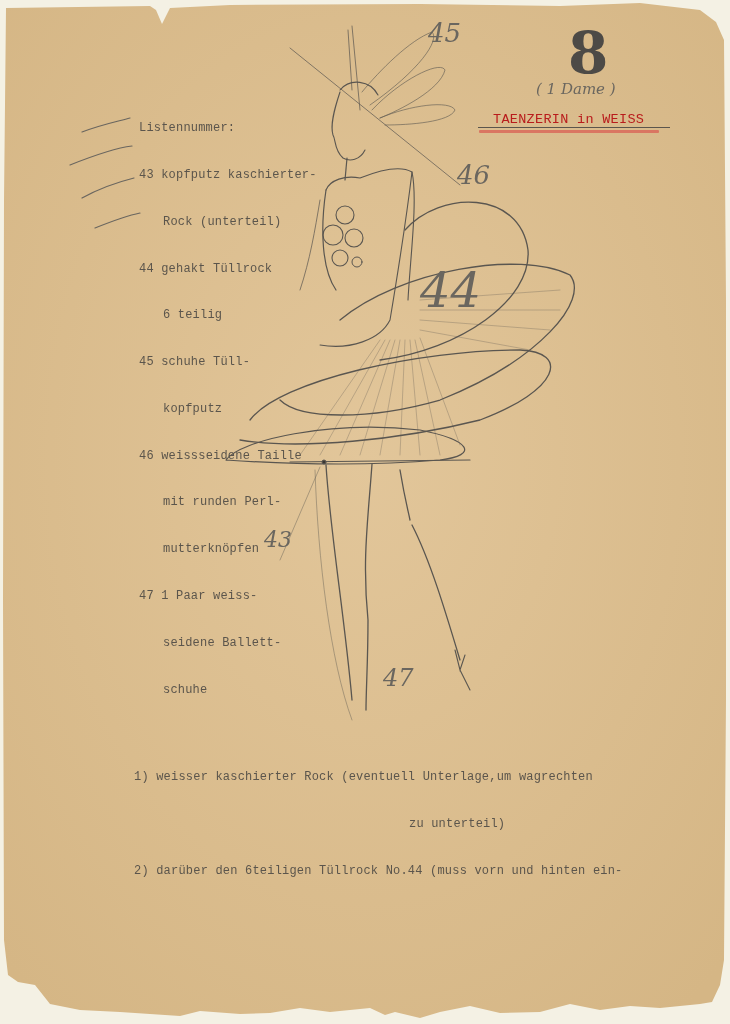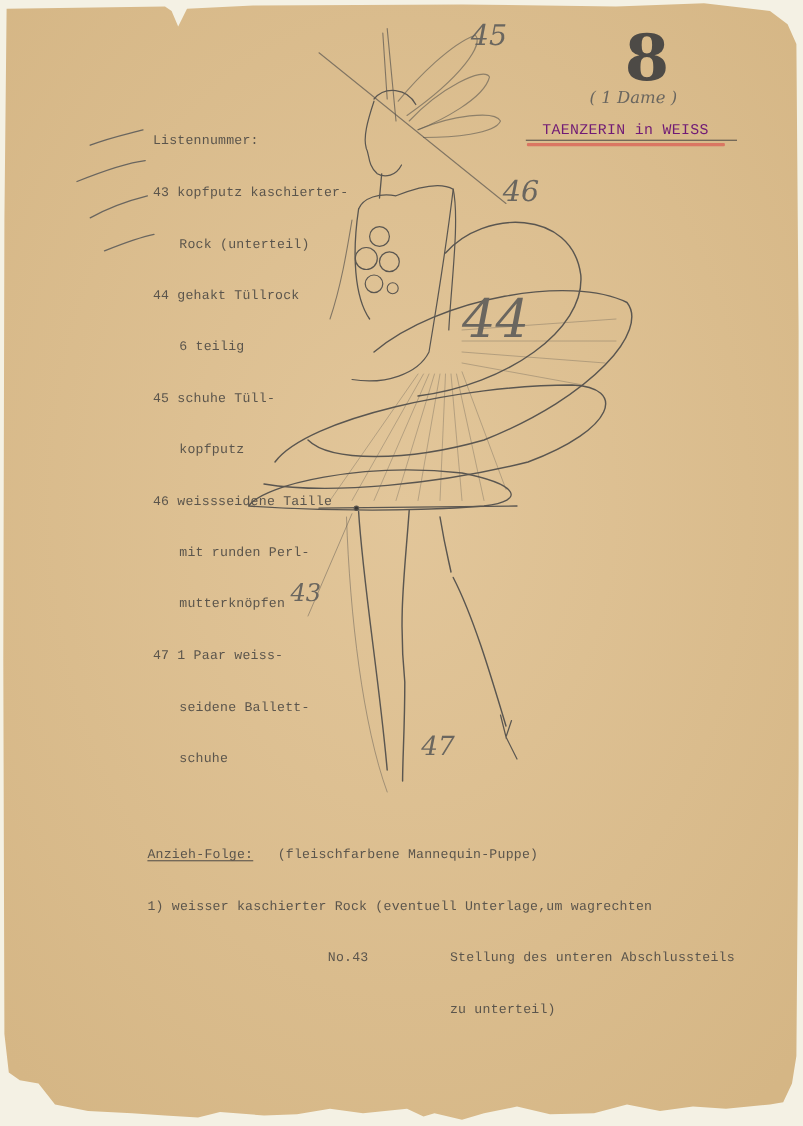--- a/index.html
+++ b/index.html
@@ -27,21 +27,21 @@
     color:#4d4a46;
   }
   .hand {
     position:absolute;
     font-family:"DejaVu Serif", "Liberation Serif", serif;
     font-style:italic; color:#6a665f;
   }
   .title {
     position:absolute; left:493px; top:112px;
     font-family:"Liberation Mono", "DejaVu Sans Mono", monospace;
-    font-size:13.5px; color:#701a75; letter-spacing:0.3px;
+    font-size:13.5px; color:#b91c1c; letter-spacing:0.3px;
   }
   .title-rule { position:absolute; left:478px; top:127px; width:192px; height:1px; background:#5b554c; }
   .title-red { position:absolute; left:479px; top:130px; width:180px; height:3px; background:#d96a5a; opacity:0.85; border-radius:1px; }
   .u { text-decoration:underline; text-underline-offset:2px; }
   .list { left:139px; top:90px; }
   .seq { left:134px; top:739px; }
 </style>
 </head>
 <body>
 
@@ -128,23 +128,22 @@
     <div style="padding-left:24px">kopfputz</div>
     <div><span>46</span> <span>weissseidene Taille</span></div>
     <div style="padding-left:24px">mit runden Perl-</div>
     <div style="padding-left:24px">mutterknöpfen</div>
     <div><span>47</span> <span>1 Paar weiss-</span></div>
     <div style="padding-left:24px">seidene Ballett-</div>
     <div style="padding-left:24px">schuhe</div>
   </div>
 
   <div class="tt seq">
-    <div><span class="u">Anzieh-Folge:</span>   <span>(fleischfarbene Mannequin-Puppe)</span></div>
     <div><span>1)</span> <span>weisser kaschierter Rock (eventuell Unterlage,um wagrechten</span></div>
-    <div style="padding-left:164px">No.43          Stellung des unteren Abschlussteils</div>
     <div style="padding-left:164px">               zu unterteil)</div>
+    <div><span>2)</span> <span>darüber den 6teiligen Tüllrock No.44 (muss vorn und hinten ein-</span></div>
     
     
     
     
     
   </div>
 </div>
 
 </body></html>

